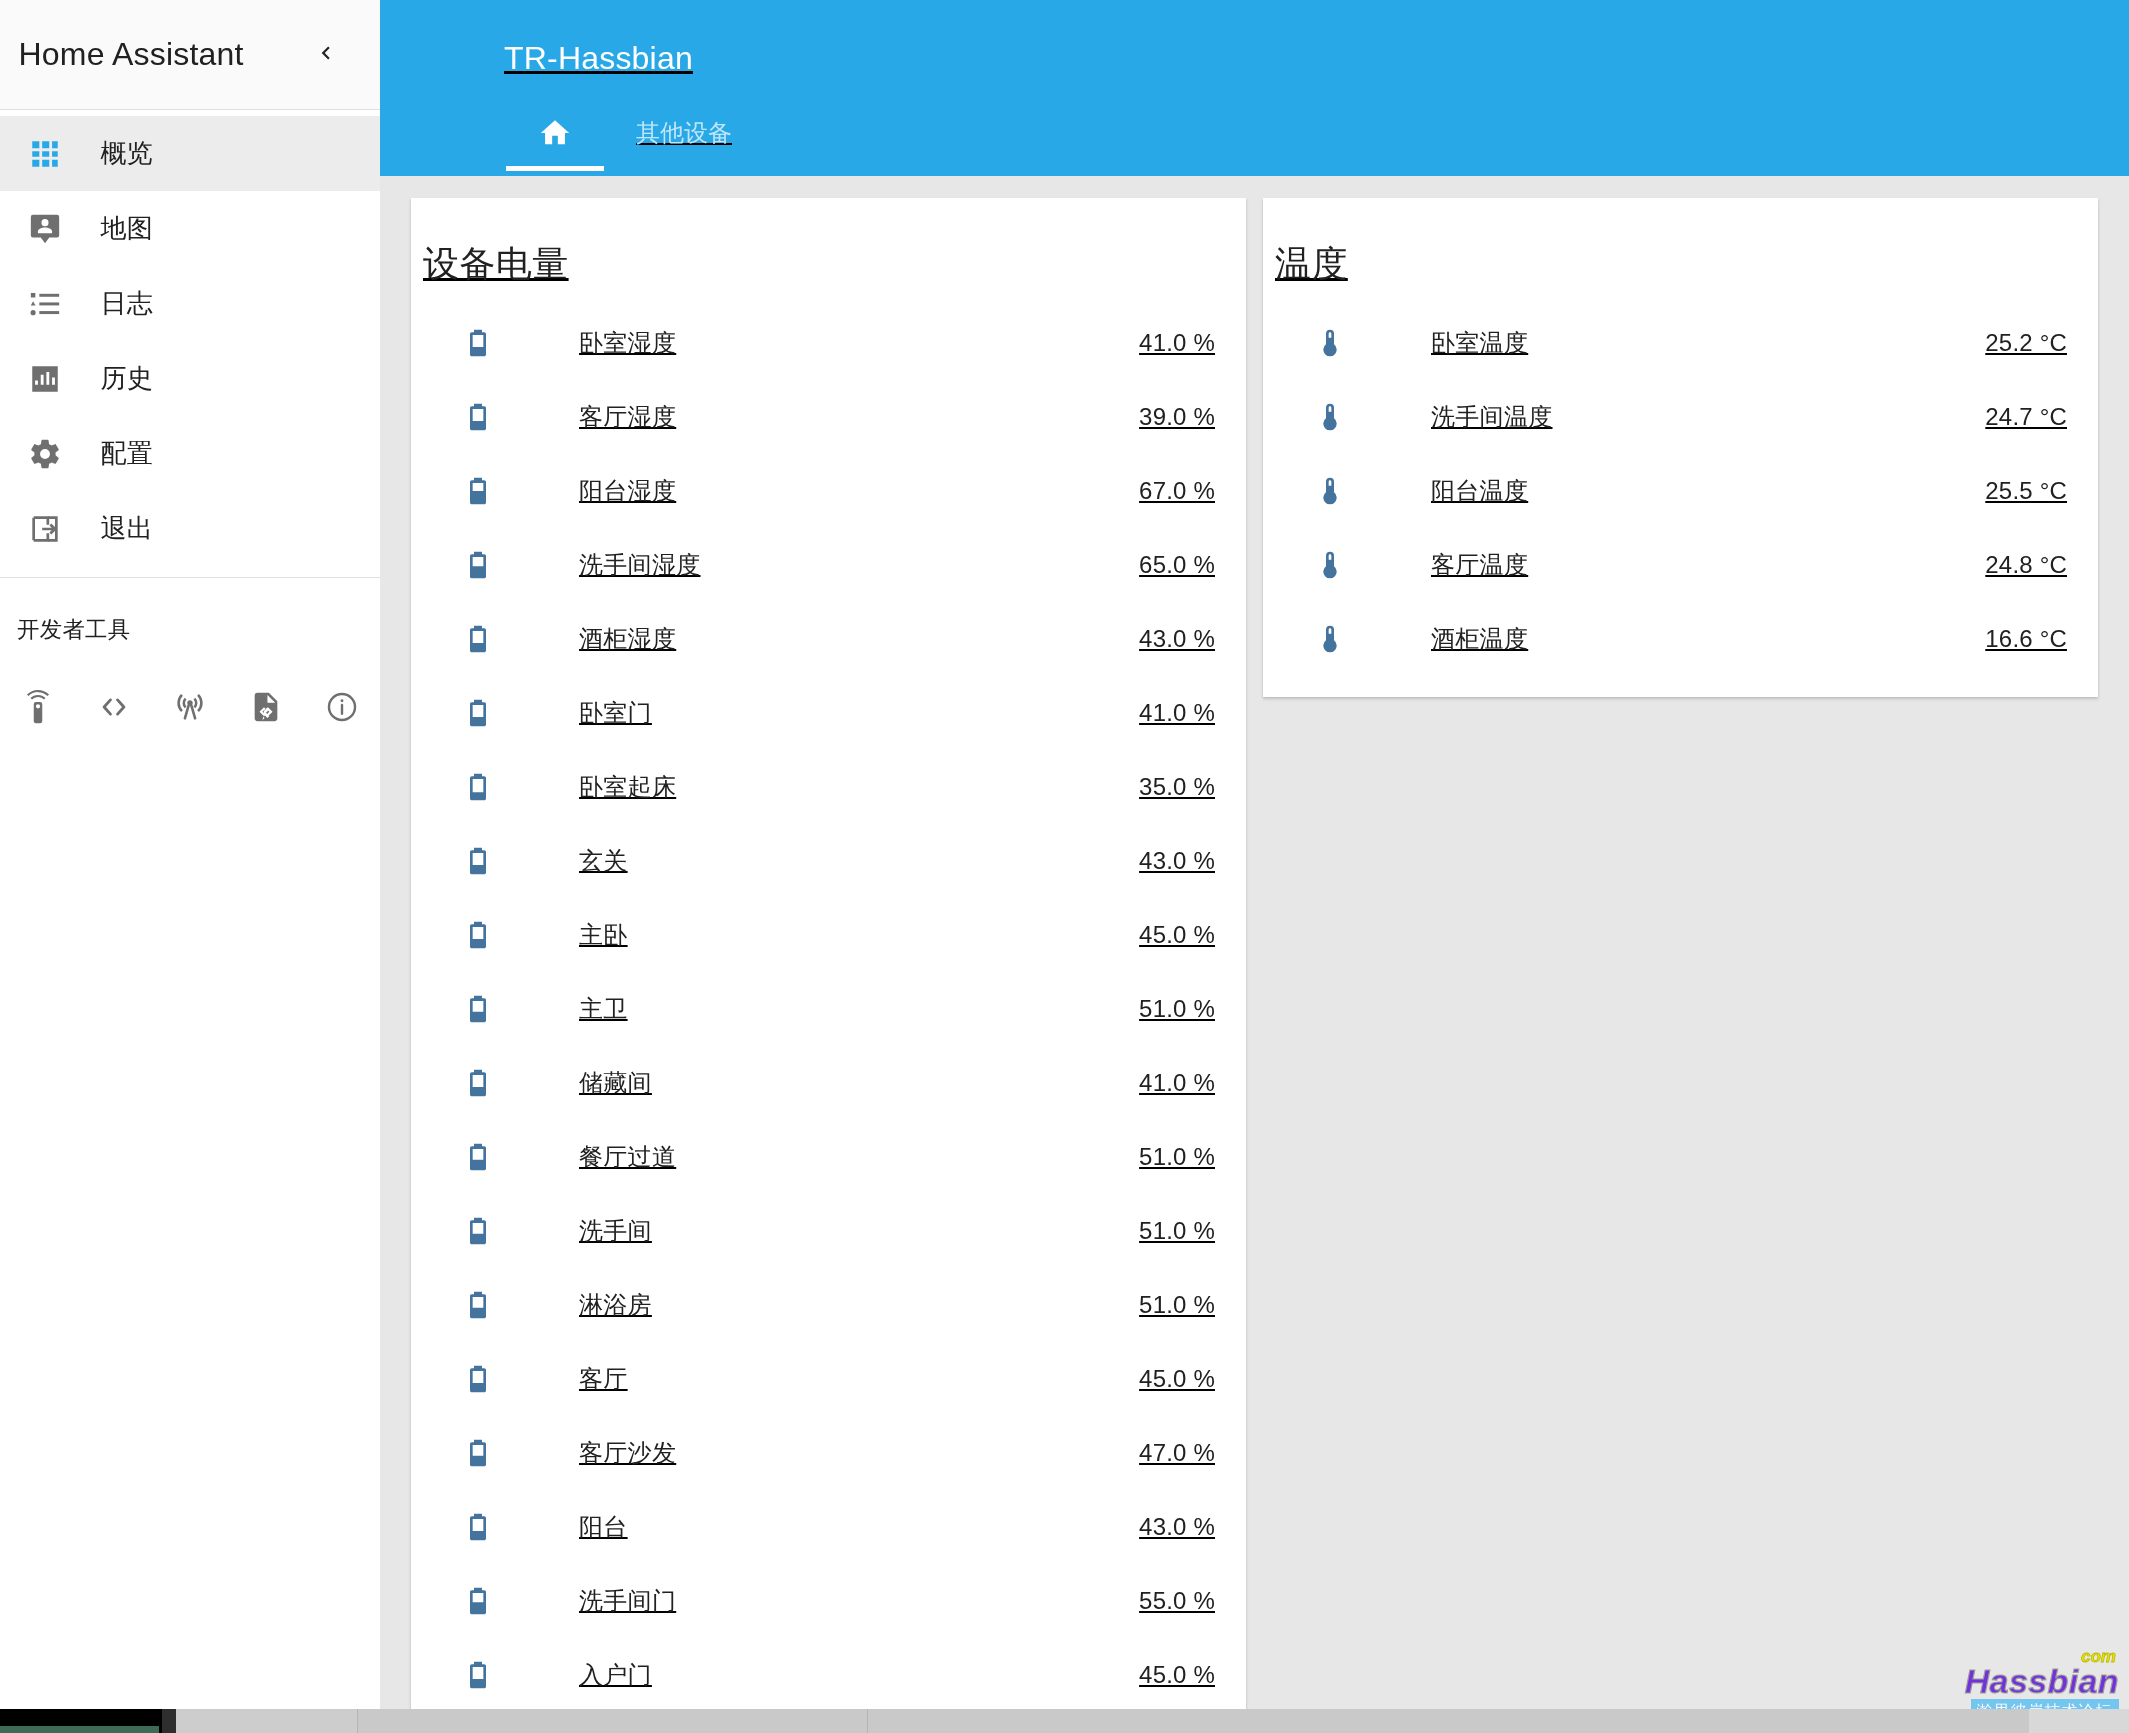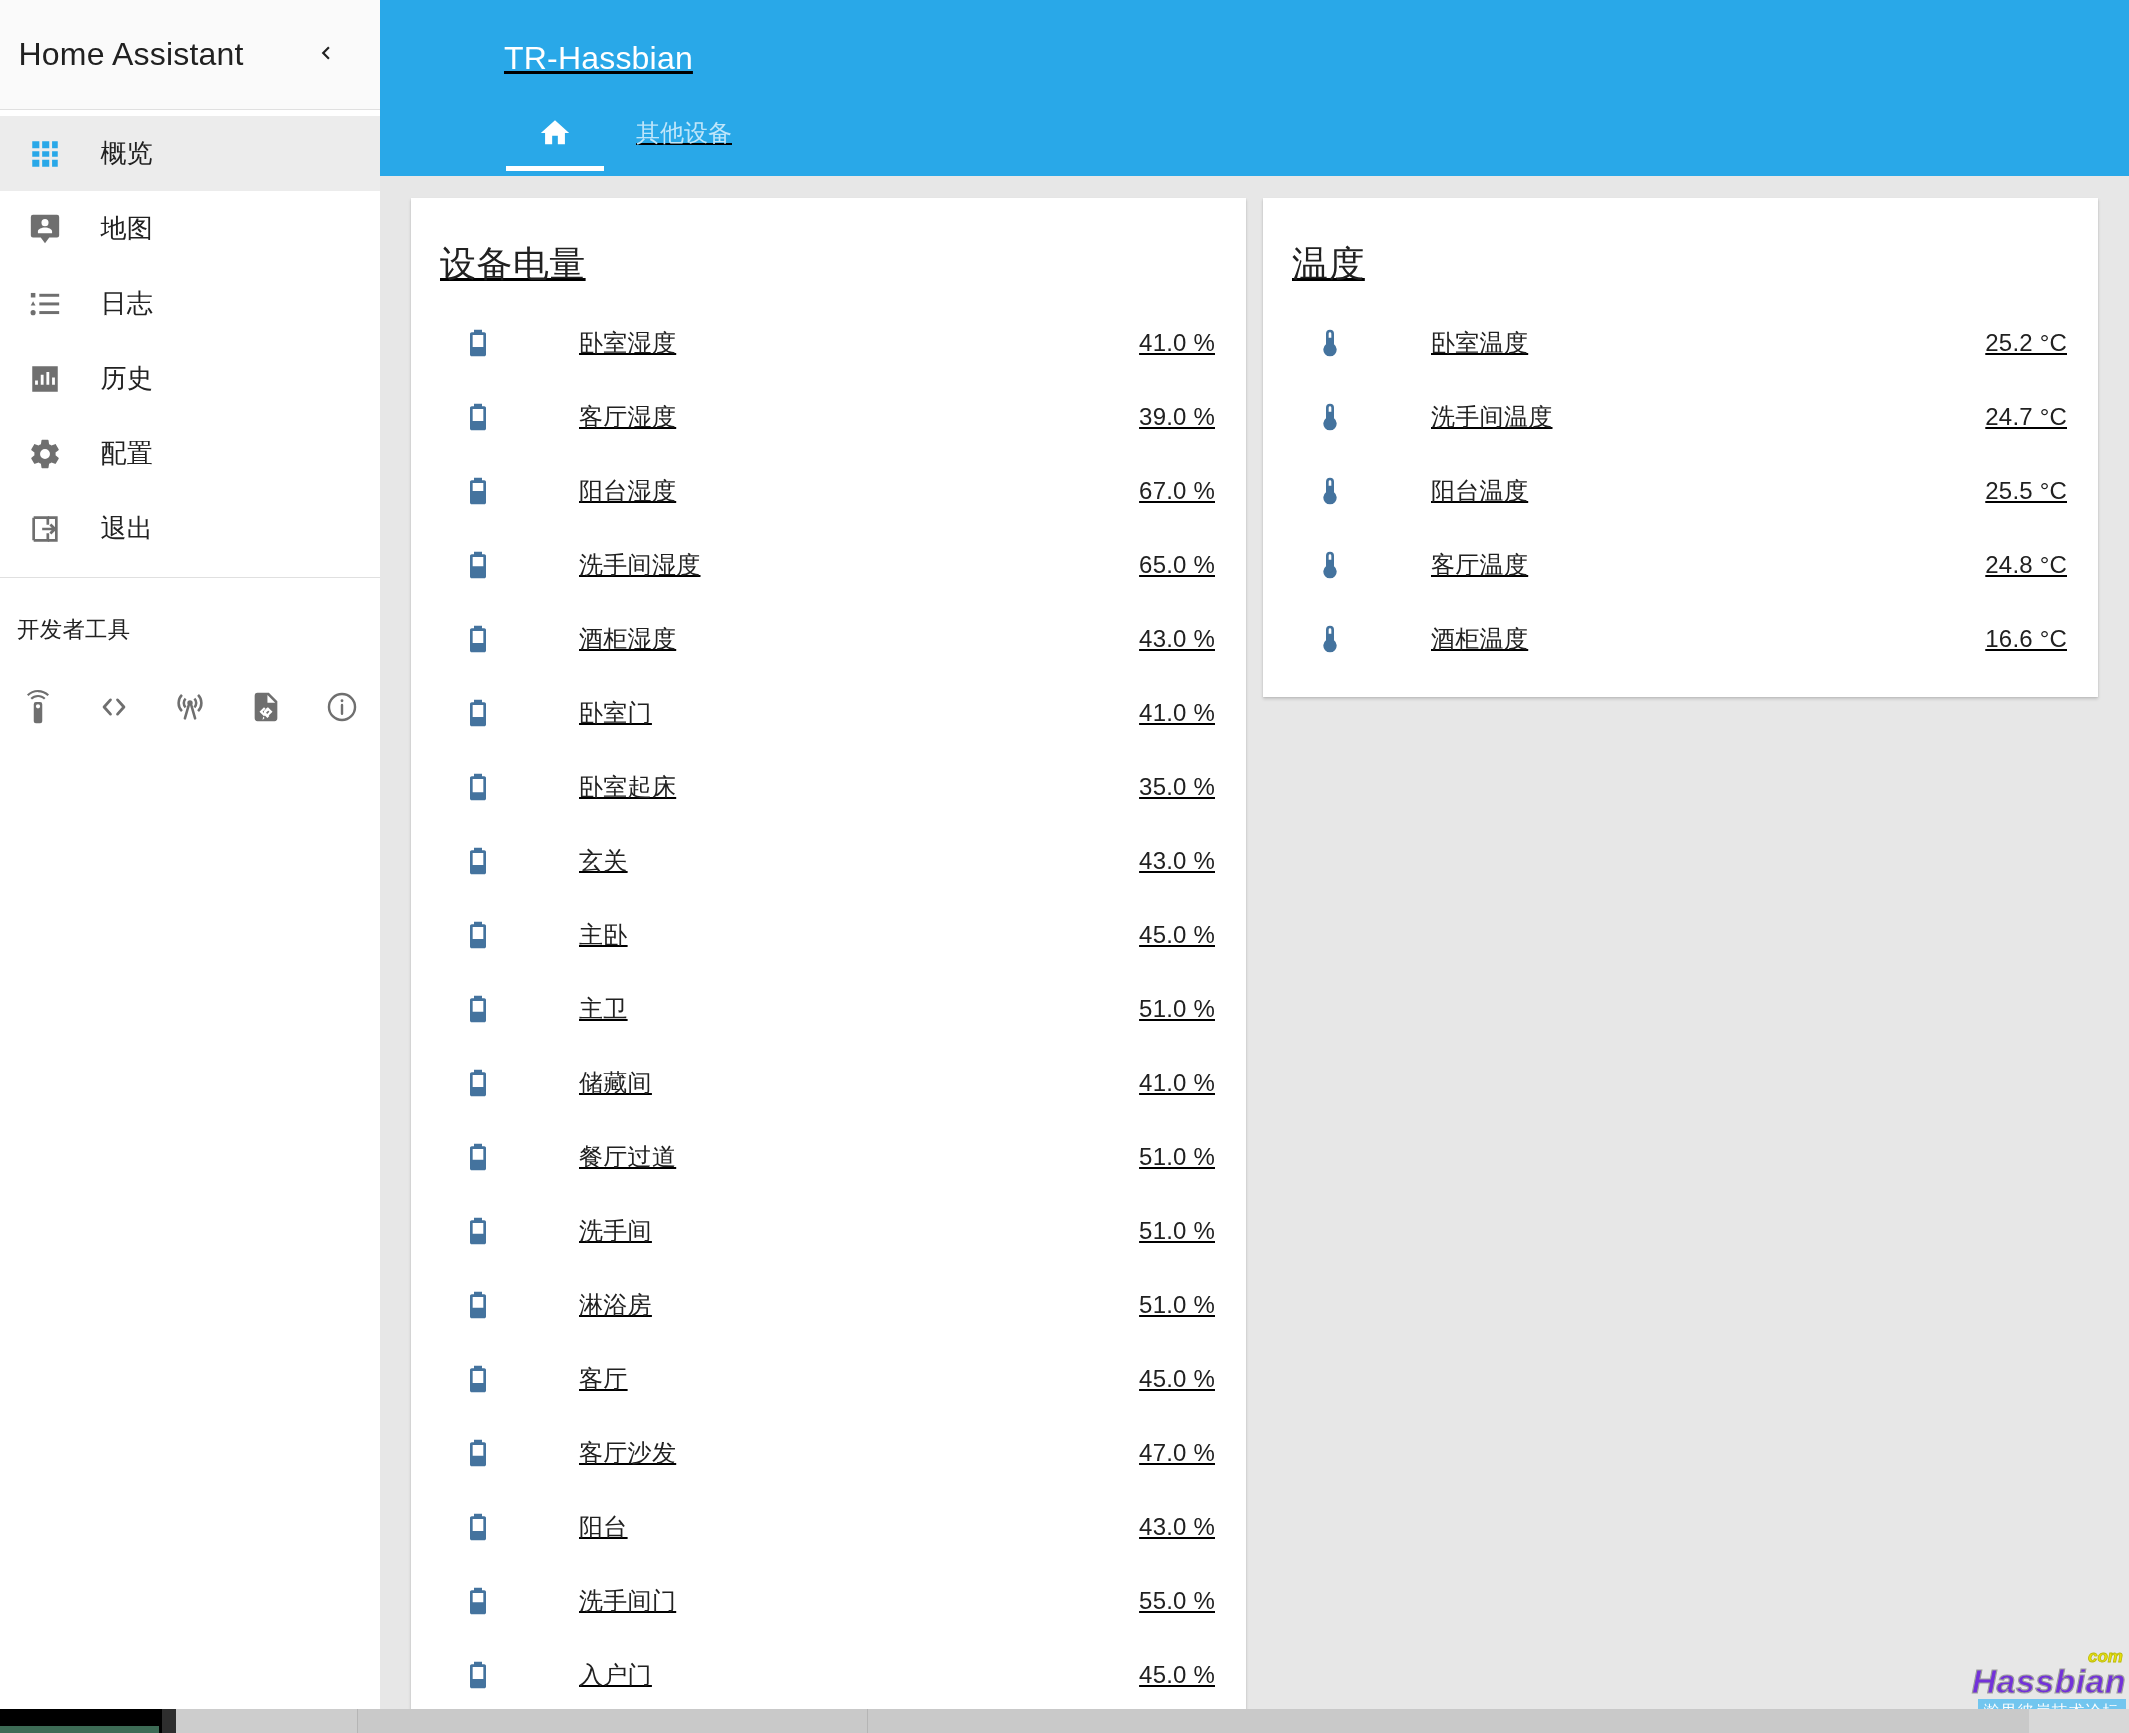--- a/index.html
+++ b/index.html
@@ -123,21 +123,21 @@
     overflow: hidden;
   }
   .card {
     background: #ffffff;
     box-shadow: 0 1.5px 3.1px rgba(0,0,0,.16), 0 0.8px 1.5px rgba(0,0,0,.10);
     flex: 1 1 0;
     padding: 0 0 21.6px 0;
   }
   .card-title {
     font-size: 36px; color: #212121; font-weight: 400;
-    padding: 42px 0 17px 29px; letter-spacing: 0.4px;
+    padding: 42px 0 17px 12px; letter-spacing: 0.4px;
   }
   .rows { display: flex; flex-direction: column; }
   .row {
     height: 74px;
     display: flex; align-items: center;
     padding: 0 31px 0 45px;
     cursor: pointer;
     gap: 48px;
   }
   .row-icon {
@@ -152,21 +152,21 @@
     margin-left: 32px;
     white-space: nowrap; overflow: hidden; text-overflow: ellipsis;
   }
   .row-value {
     font-size: 24px; color: #212121; letter-spacing: 0.2px;
     white-space: nowrap; text-align: right;
   }
 
   
   .watermark {
-    position: absolute; right: 3px; bottom: 10.8px;
+    position: absolute; right: 10px; bottom: 10.8px;
     width: 176px; height: 65px;
     display: flex; flex-direction: column; align-items: flex-end;
     justify-content: flex-end;
     pointer-events: none; opacity: .95;
   }
   .wm-com {
     font-size: 17px; font-style: italic; font-weight: bold;
     color: #e8e000; line-height: 1;
     -webkit-text-stroke: 0.8px #b9b700;
     margin-right: 3.1px;

